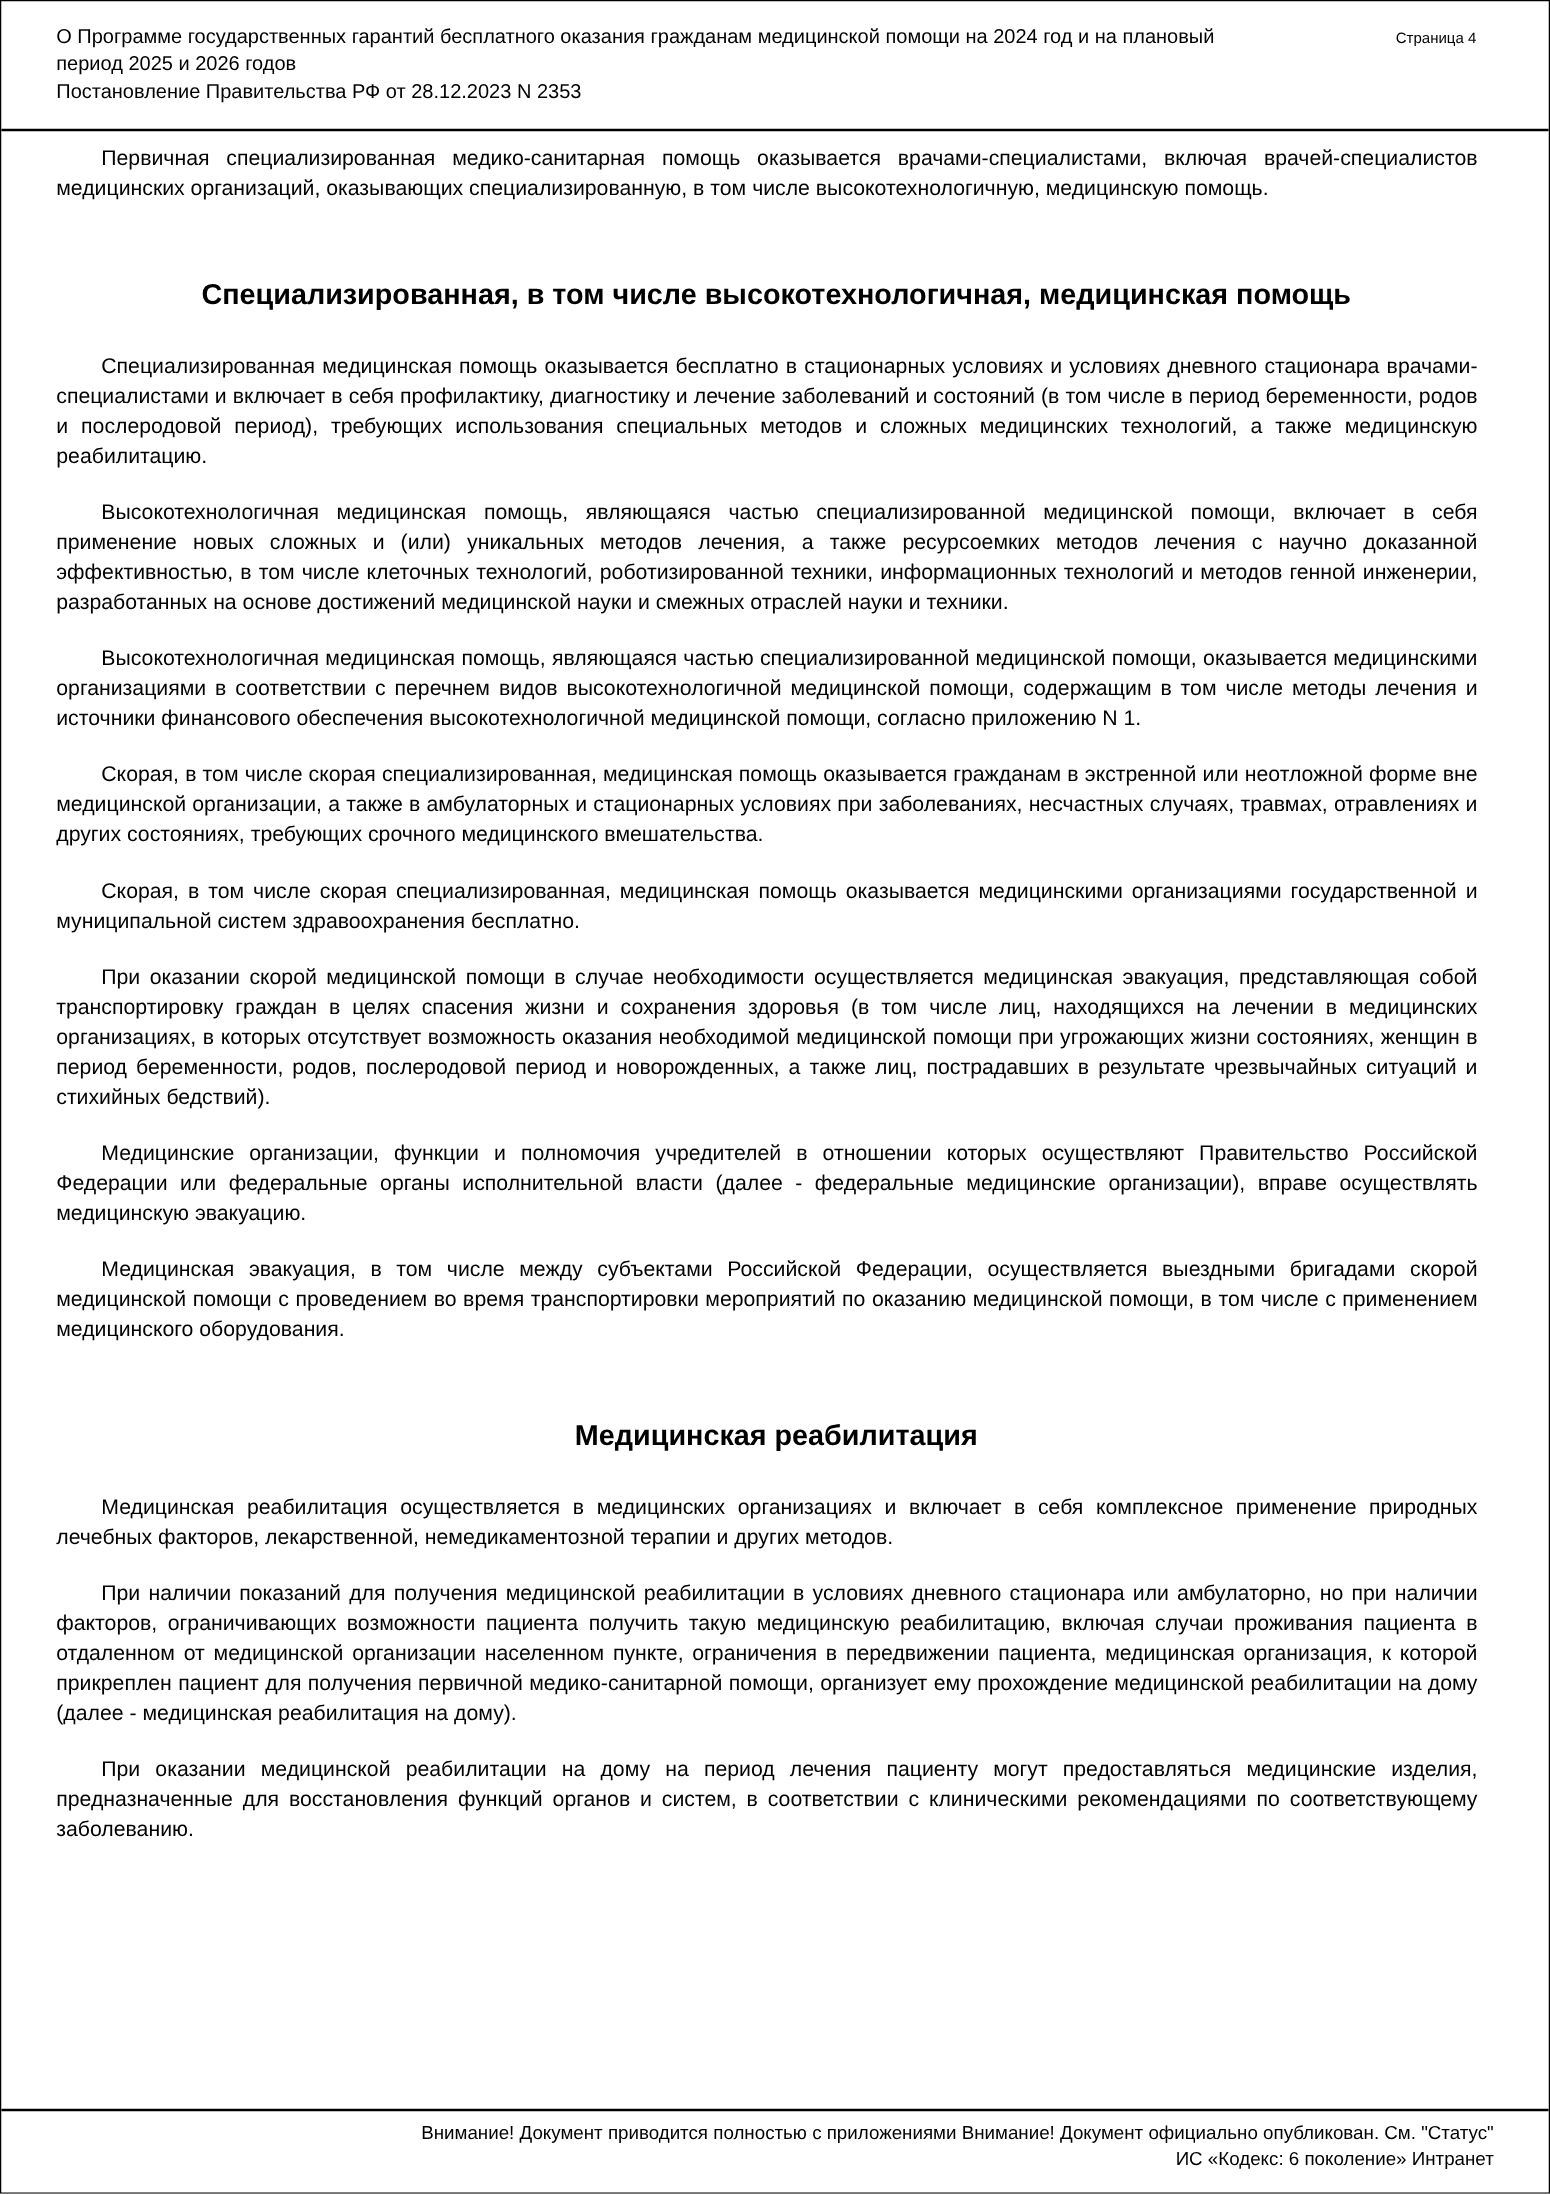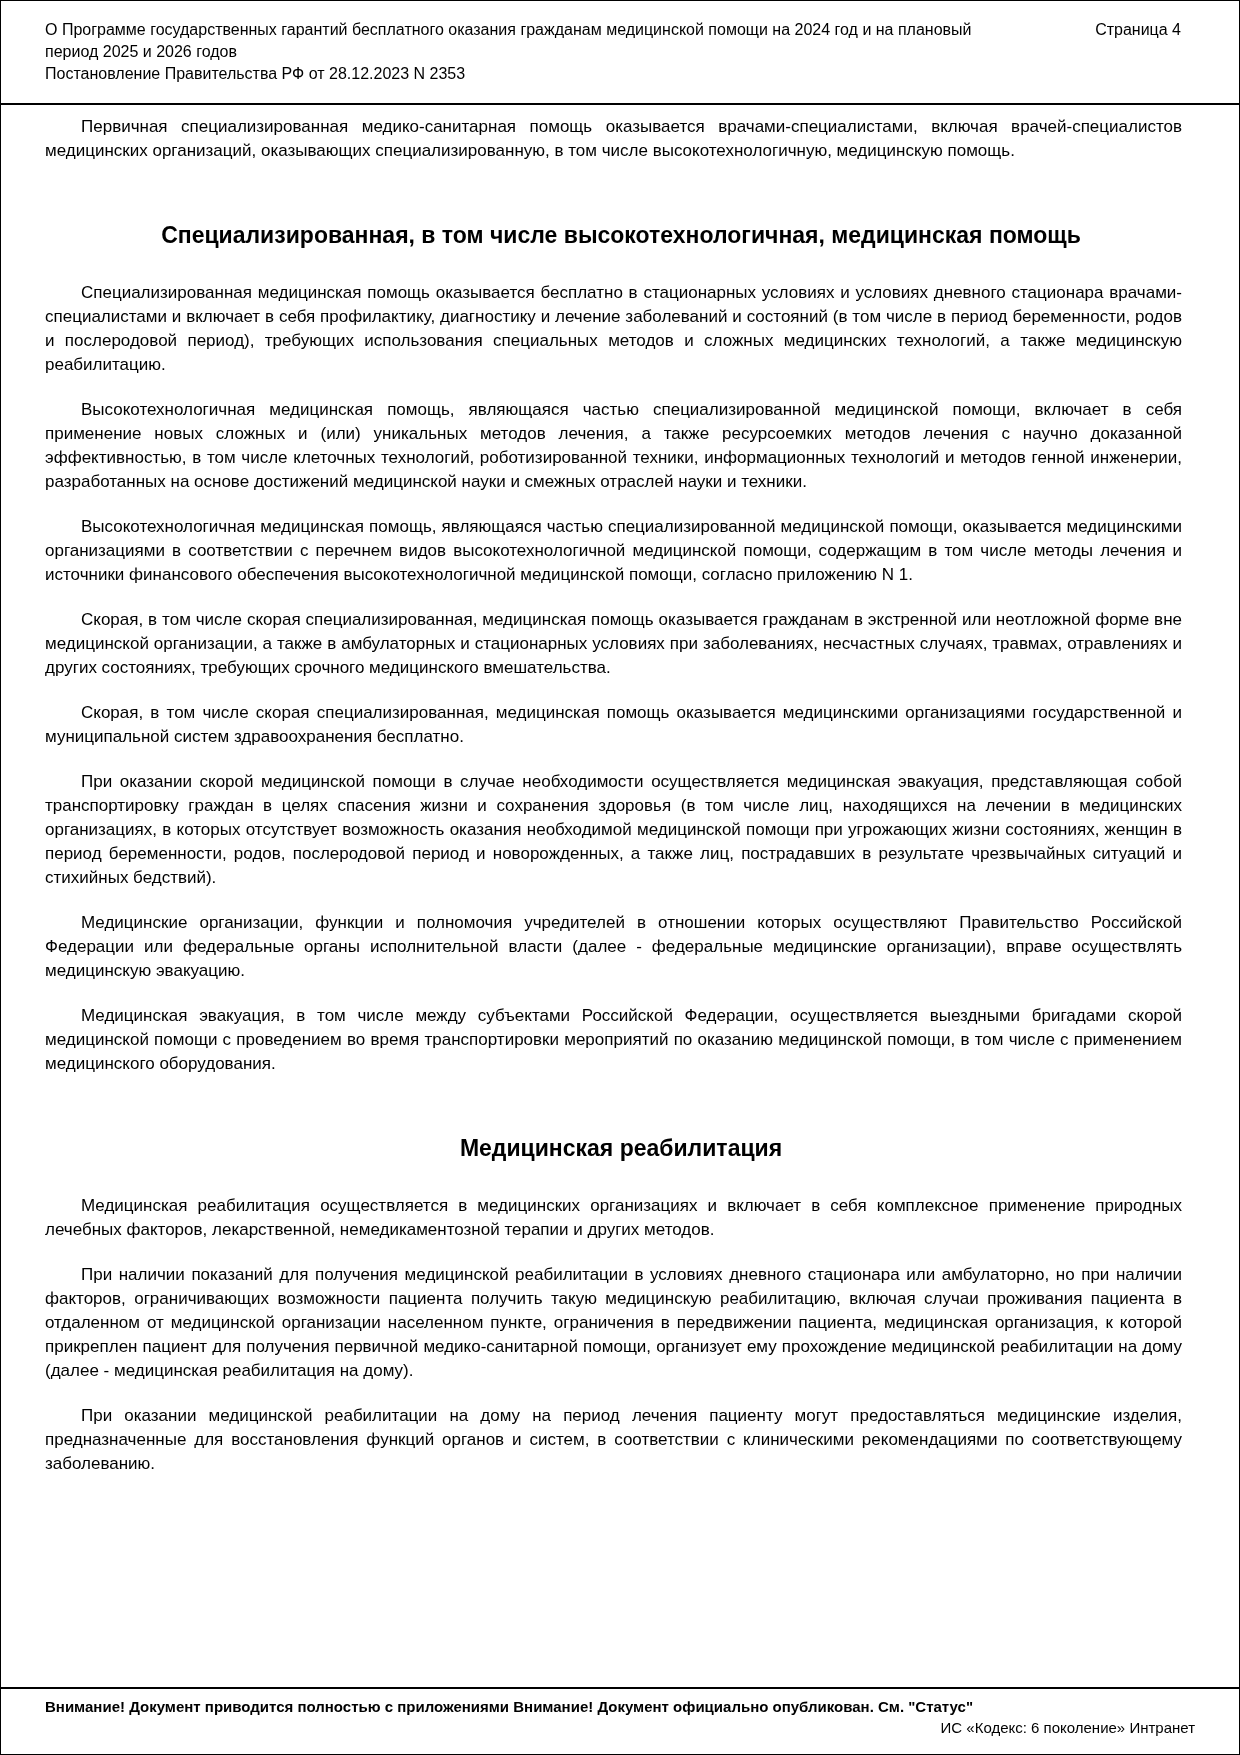--- a/index.html
+++ b/index.html
@@ -28,21 +28,21 @@
     align-items: flex-start;
   }
   .header-left {
     width: 930px;
     font-size: 16px;
     line-height: 22px;
   }
   .header-title { font-style: normal; }
   .header-docinfo { }
   .page-label {
-    font-size: 16px;
+    font-size: 12px;
     line-height: 22px;
     padding-right: 14px;
     white-space: nowrap;
   }
   
   .content {
     box-sizing: border-box;
     height: 1592px;
     overflow: hidden;
     padding: 10px 42px 0 44px;
@@ -68,21 +68,21 @@
     position: absolute;
     top: 1686px;
     left: 0;
     right: 0;
     box-sizing: border-box;
     border-top: 2px solid #000000;
     padding: 7px 44px 0 44px;
     font-size: 15px;
     line-height: 21px;
   }
-  .footer-notice { text-align: left; font-weight: bold; }
+  .footer-notice { text-align: right; }
   .footer-source { text-align: right; }
 </style>
 </head>
 <body>
 
 <div class="page">
 
   <header class="header">
     <div class="header-left">
       <div class="header-title">О Программе государственных гарантий бесплатного оказания гражданам медицинской помощи на 2024 год и на плановый период 2025 и 2026 годов</div>

